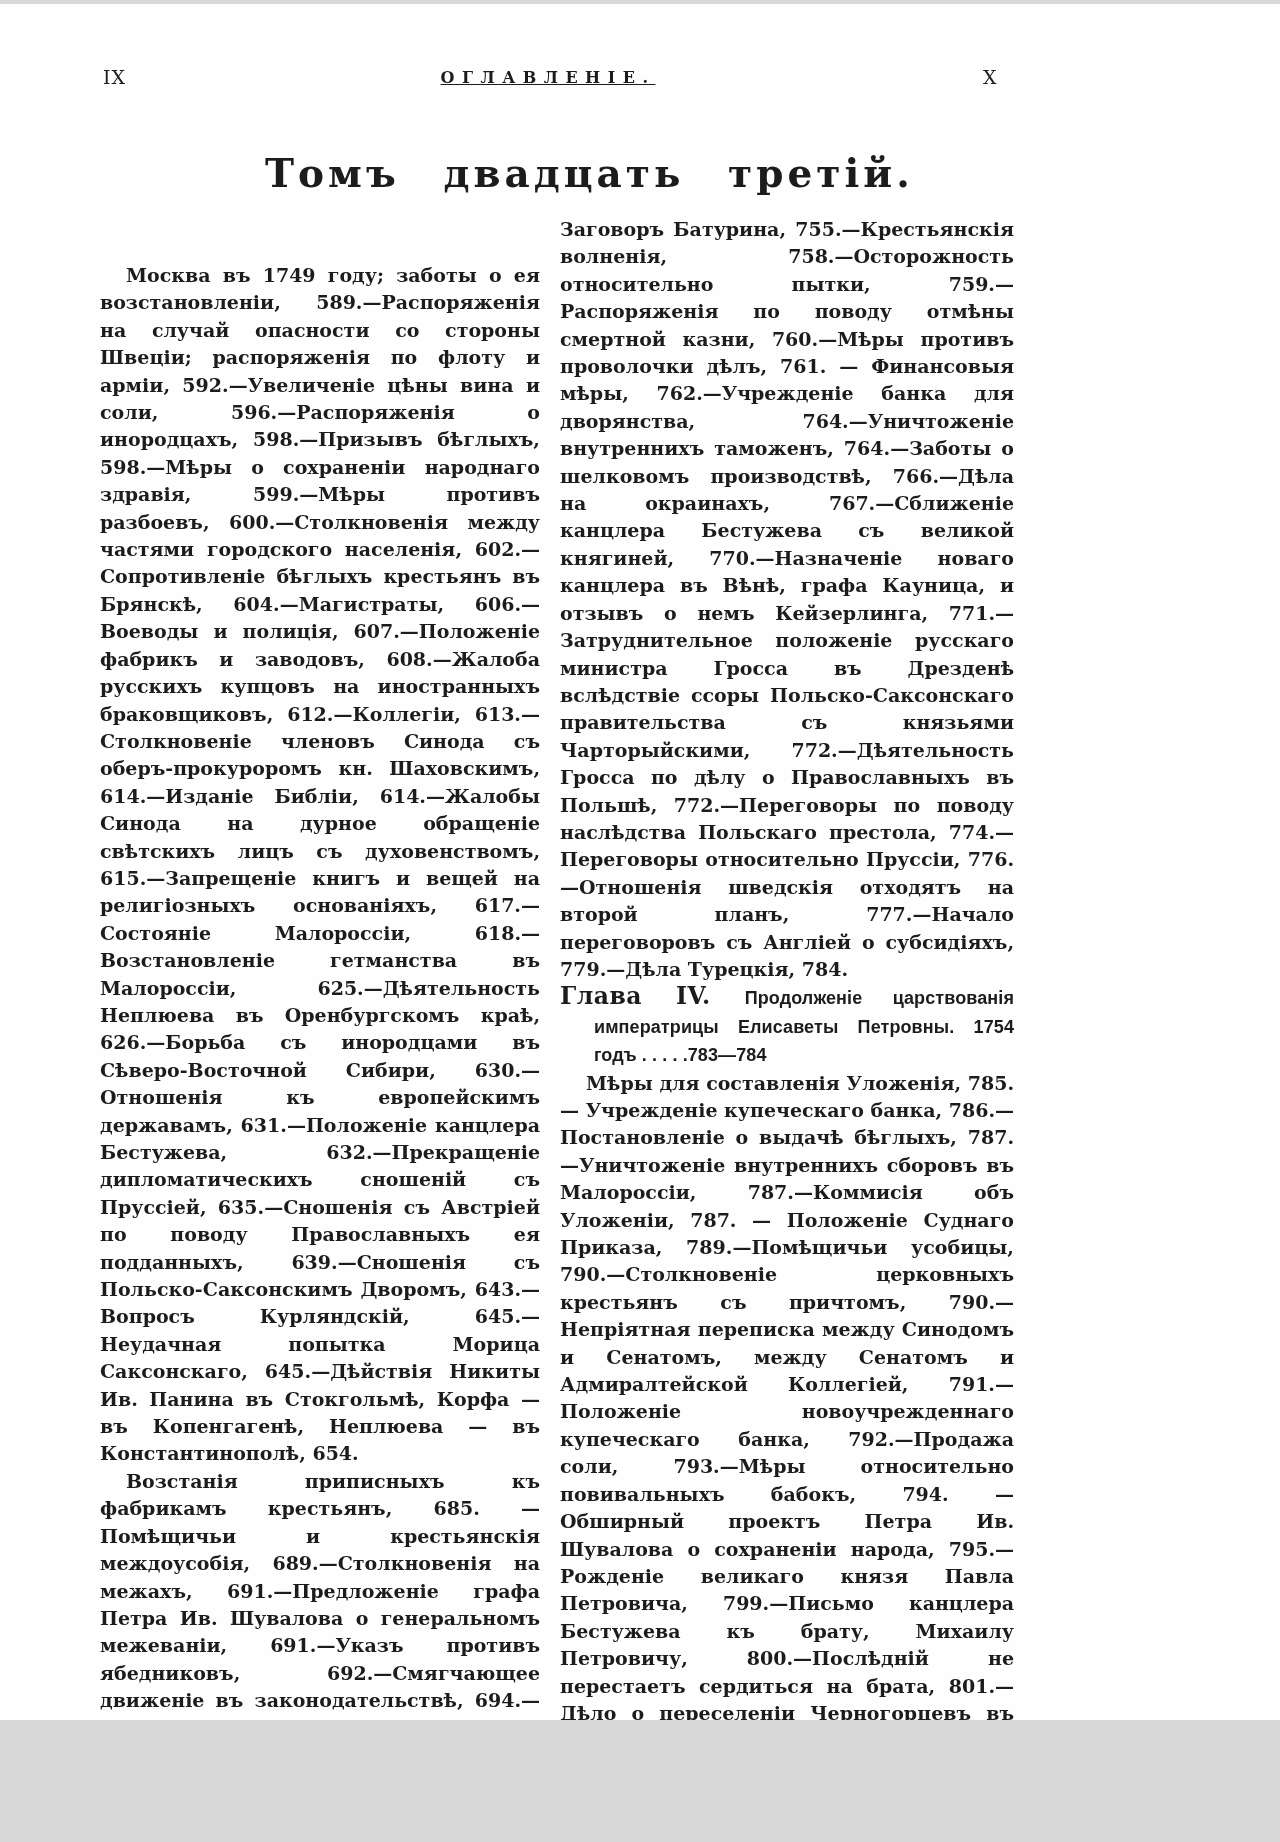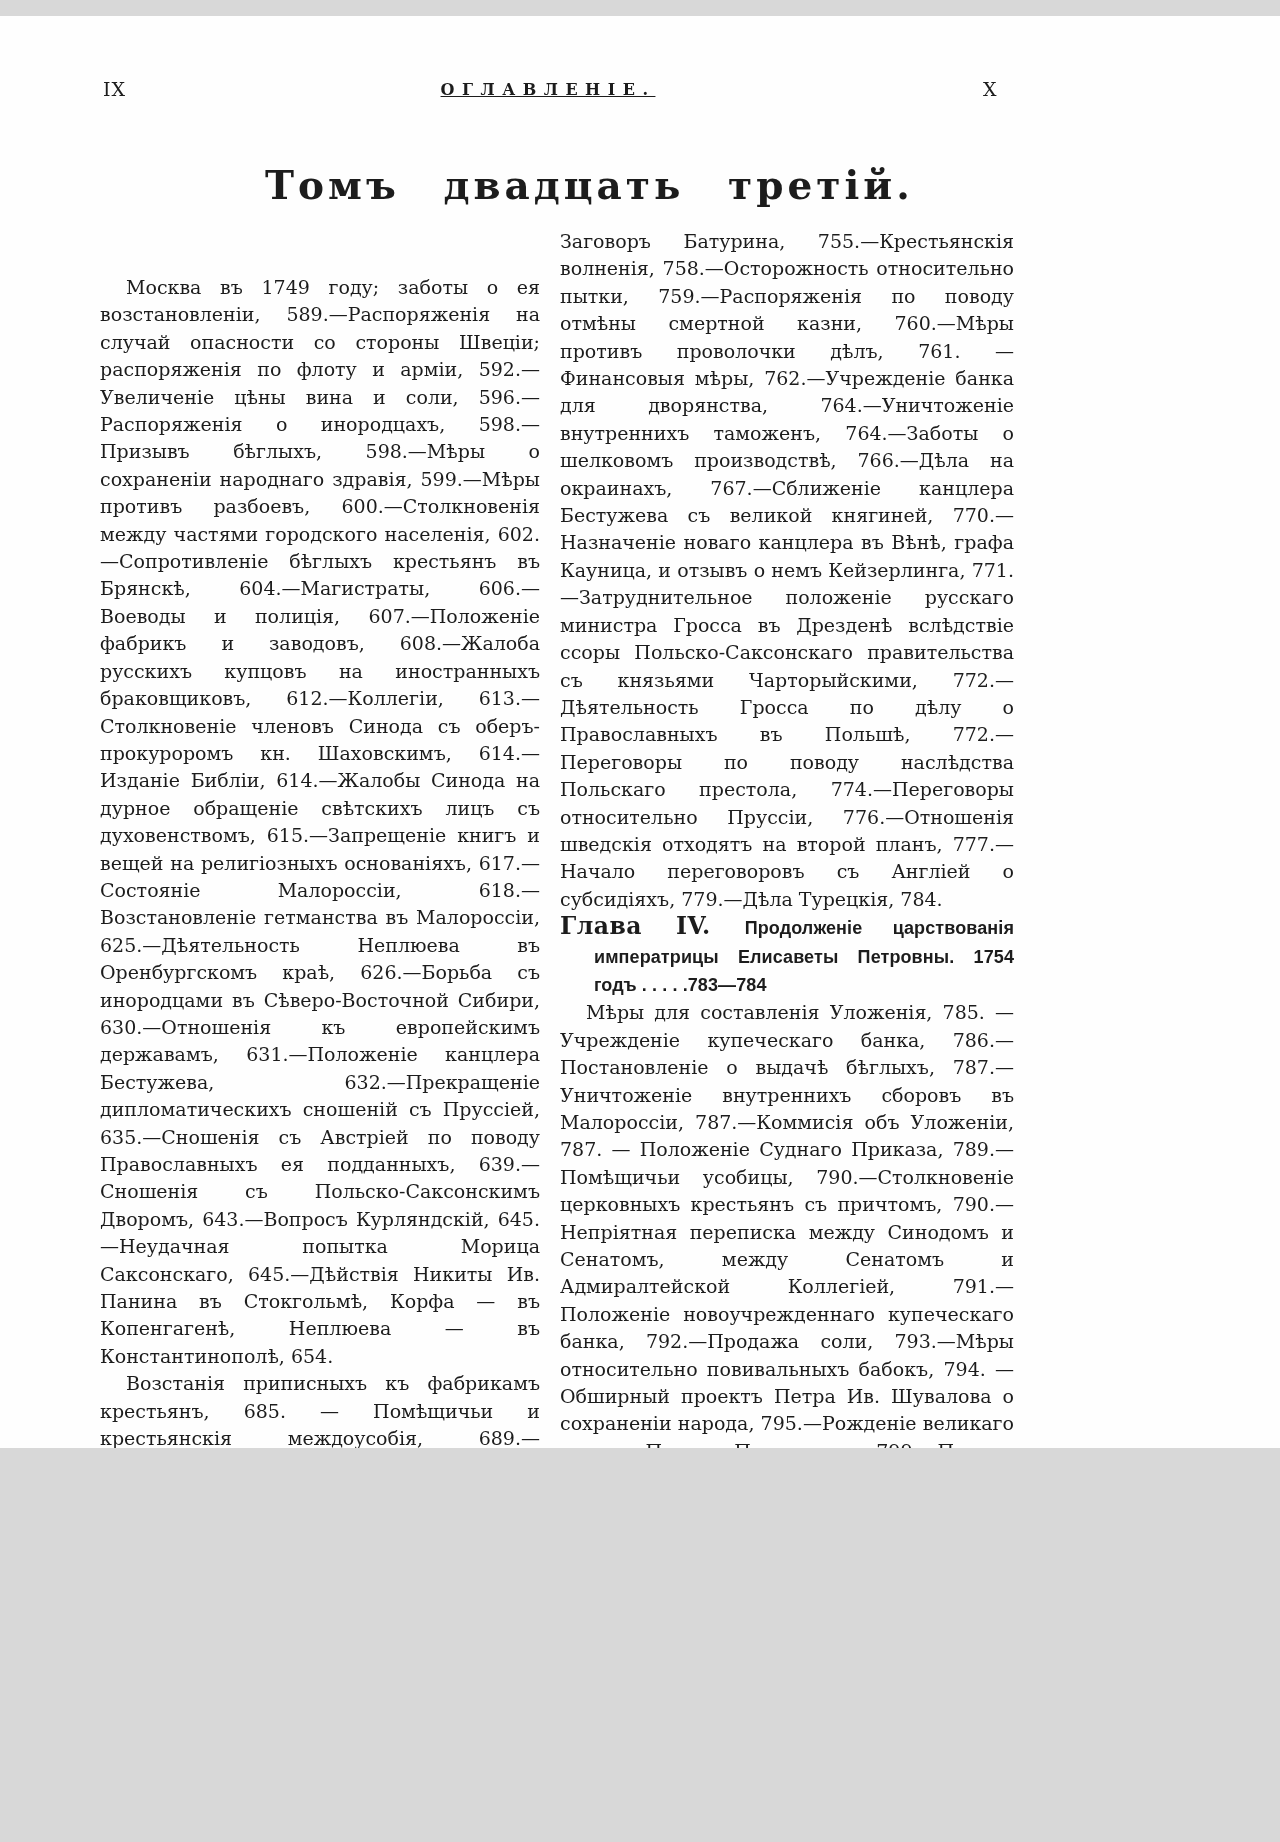--- a/index.html
+++ b/index.html
@@ -1,19 +1,19 @@
 <!DOCTYPE html>
 <html><head>
 <meta charset="utf-8">
 <style>
   html,body { margin:0; padding:0; background:#d8d8d8; }
   .page {
     position:relative;
-    width:1280px; height:1432px;
-    margin:16px auto;
+    width:1280px; height:1716px;
+    margin:4px auto;
     background:#fefefe;
     color:#1c1c1c;
     font-family:"DejaVu Serif", serif;
     overflow:hidden;
   }
   .running-head { position:absolute; top:62px; left:0; right:0; height:26px; }
   .pg-num { position:absolute; top:0; font-size:19px; letter-spacing:1px; }
   .pg-num.left  { left:103px; }
   .pg-num.right { left:983px; }
   .head-title {
@@ -40,21 +40,21 @@
   .col-left  { width:440px; padding-top:46px; }
   .col-right { width:454px; }
   p.chapter { margin:0; padding-left:34px; text-indent:-34px; }
   .chapter-label {
     font-weight:700; font-size:23.5px; letter-spacing:0.5px;
   }
   .chapter-title, .chapter-pages {
     font-family:"Liberation Sans", sans-serif;
     font-weight:700; font-size:18px; letter-spacing:0.1px;
   }
-  p.toc-body { margin:0; text-indent:26px; }
+  p.toc-body { margin:0; text-indent:26px;font-weight:bold; }
   .footer-rule {
     position:absolute; top:1806px; left:486px;
     width:158px; border-top:2px solid #2a2a2a;
   }
 </style>
 </head>
 <body>
 
 <div class="page" style="background: rgb(254, 254, 254); color: rgb(28, 28, 28);">
 

